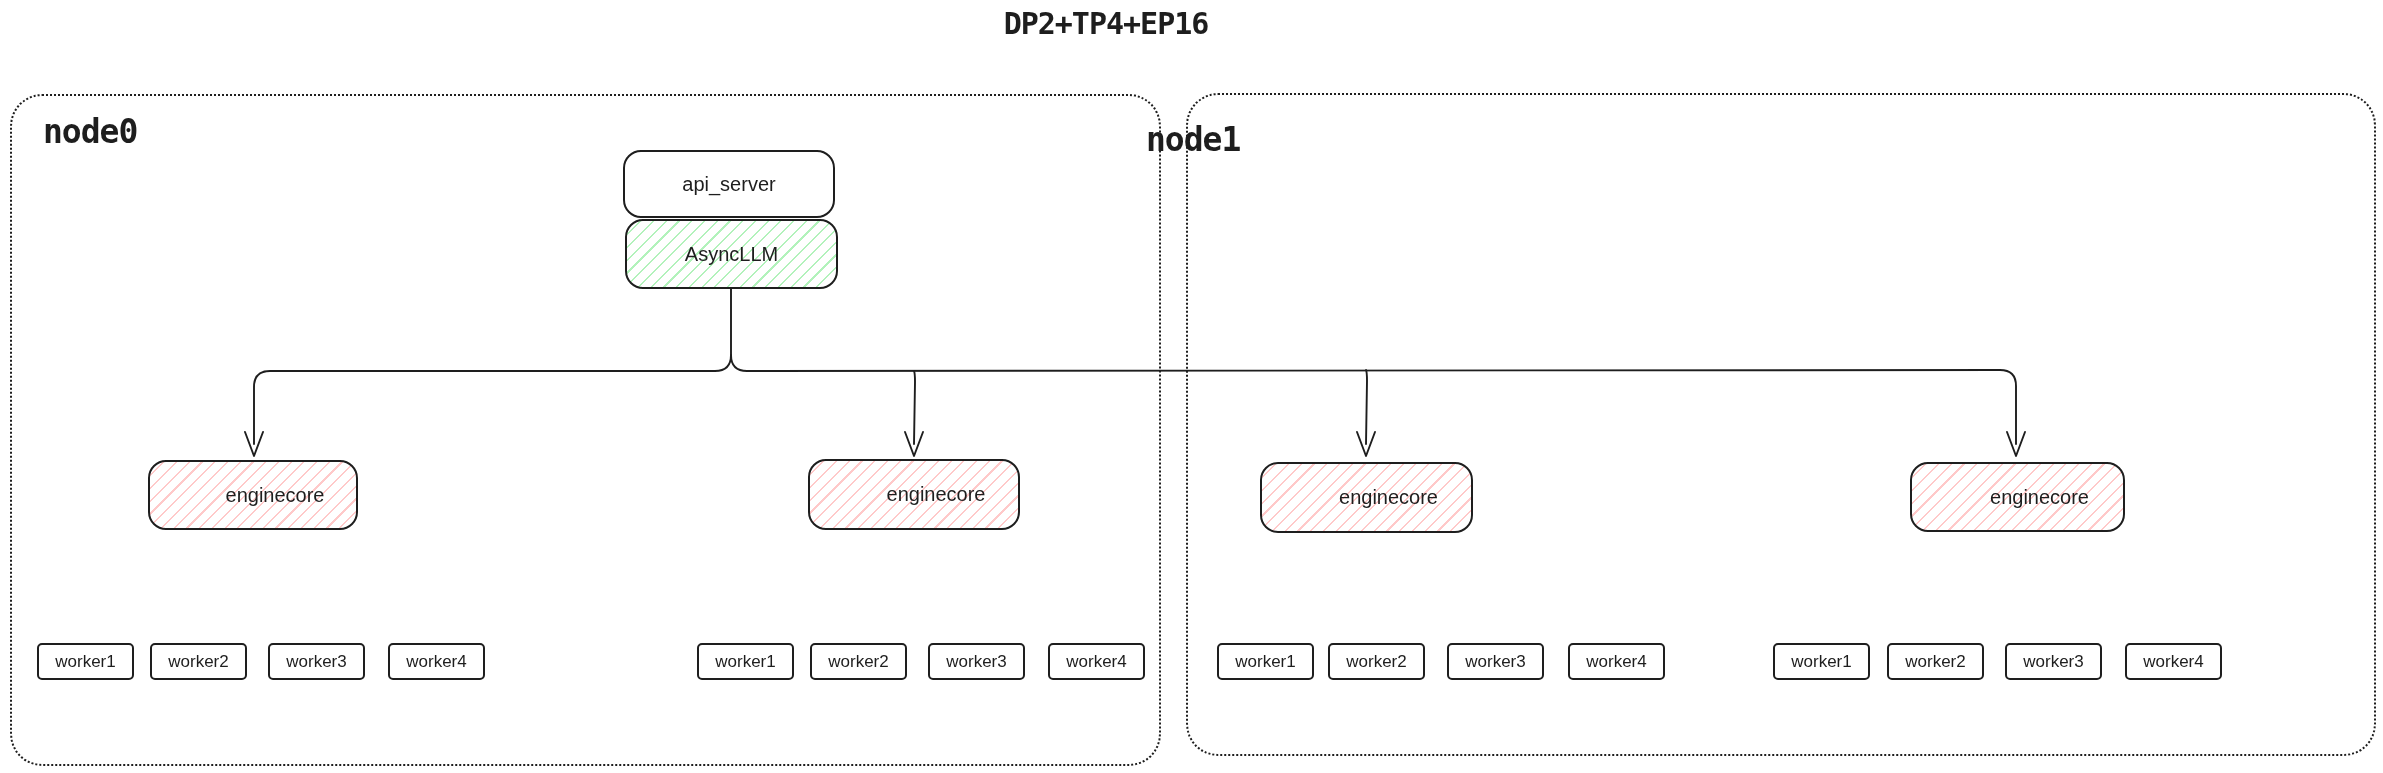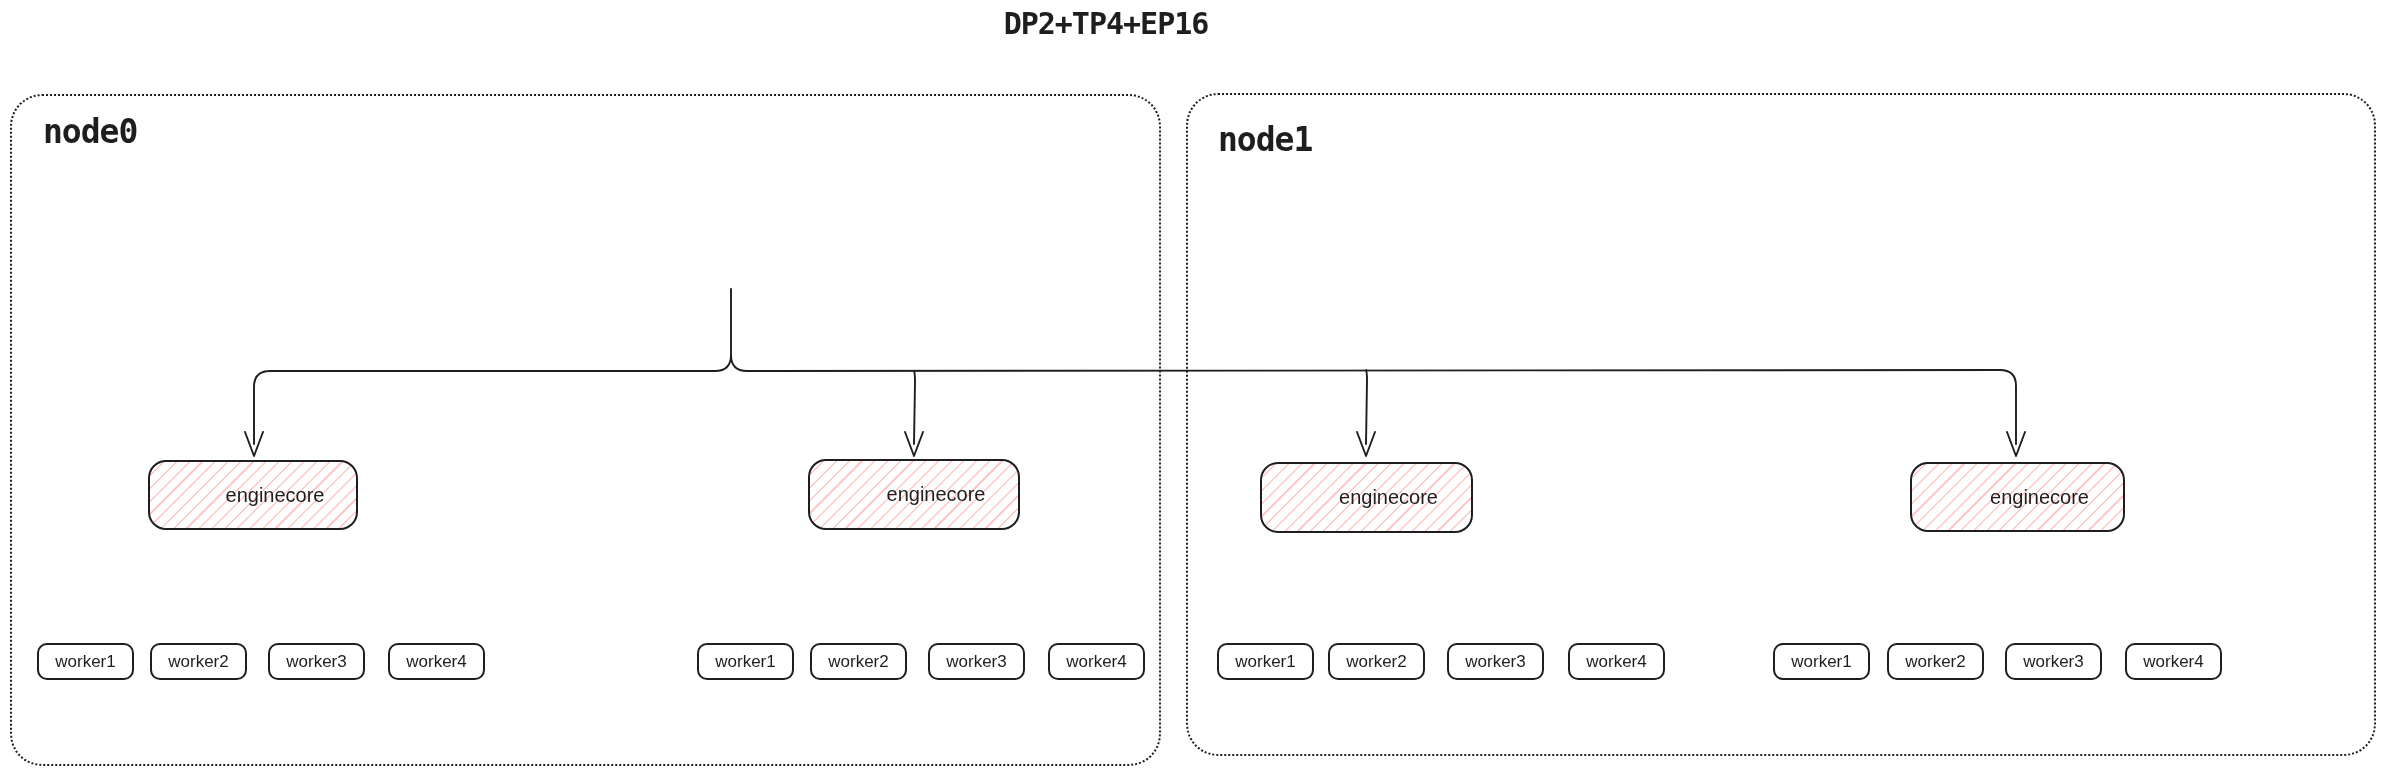--- a/index.html
+++ b/index.html
@@ -48,21 +48,21 @@
     background-color:#ffffff;
     background-image:repeating-linear-gradient(135deg,
       var(--red,#ffc9c9) 0px, var(--red,#ffc9c9) 1.6px,
       transparent 1.6px, transparent 9px);
     padding-left:44px;
   }
   .worker{
     position:absolute;
     width:97px;height:37px;top:643px;
     border:2px solid var(--stroke,#1e1e1e);
-    border-radius:10px;
+    border-radius:5px;
     background:#ffffff;
     display:flex;align-items:center;justify-content:center;
     font-size:17px;
     box-sizing:border-box;
   }
   svg.connectors{
     position:absolute;left:0;top:0;
     pointer-events:none;
   }
   svg.connectors path{
@@ -77,22 +77,28 @@
 <body>
 
 <div id="canvas" style="--stroke: #1e1e1e; --green: #b2f2bb; --red: #ffc9c9; --bg: #ffffff;">
 
   <div class="title">DP2+TP4+EP16</div>
 
   <div class="node" style="left:10px;top:94px;width:1147px;height:668px;"></div>
   <div class="node-label" style="left:43px;top:112px;">node0</div>
 
   <div class="node" style="left:1186px;top:93px;width:1186px;height:659px;"></div>
-  <div class="node-label" style="left:1218px;top:120px;">node1</div>
+  <div class="node-label" style="left:1146px;top:120px;">node1</div>
 
+  <div class="pill" style="left:623px;top:150px;width:212px;height:68px;">
+    <span>api_server</span>
+  </div>
+  <div class="pill hatch-green" style="left:625px;top:219px;width:213px;height:70px;">
+    <span>AsyncLLM</span>
+  </div>
 
   <svg class="connectors" width="2383" height="773" viewBox="0 0 2383 773">
     <path d="M731 289 L731 355 Q731 371 715 371 L270 371 Q254 371 254 387 L254 444"></path>
     <path d="M245 432 L254 456 L263 432"></path>
     <path d="M731 355 Q731 371 747 371 L2000 370 Q2016 370 2016 386 L2016 444"></path>
     <path d="M2007 432 L2016 456 L2025 432"></path>
     <path d="M914 371 Q915 373 915 382 L914 444"></path>
     <path d="M905 432 L914 456 L923 432"></path>
     <path d="M1366 370 Q1367 372 1367 381 L1366 444"></path>
     <path d="M1357 432 L1366 456 L1375 432"></path>

